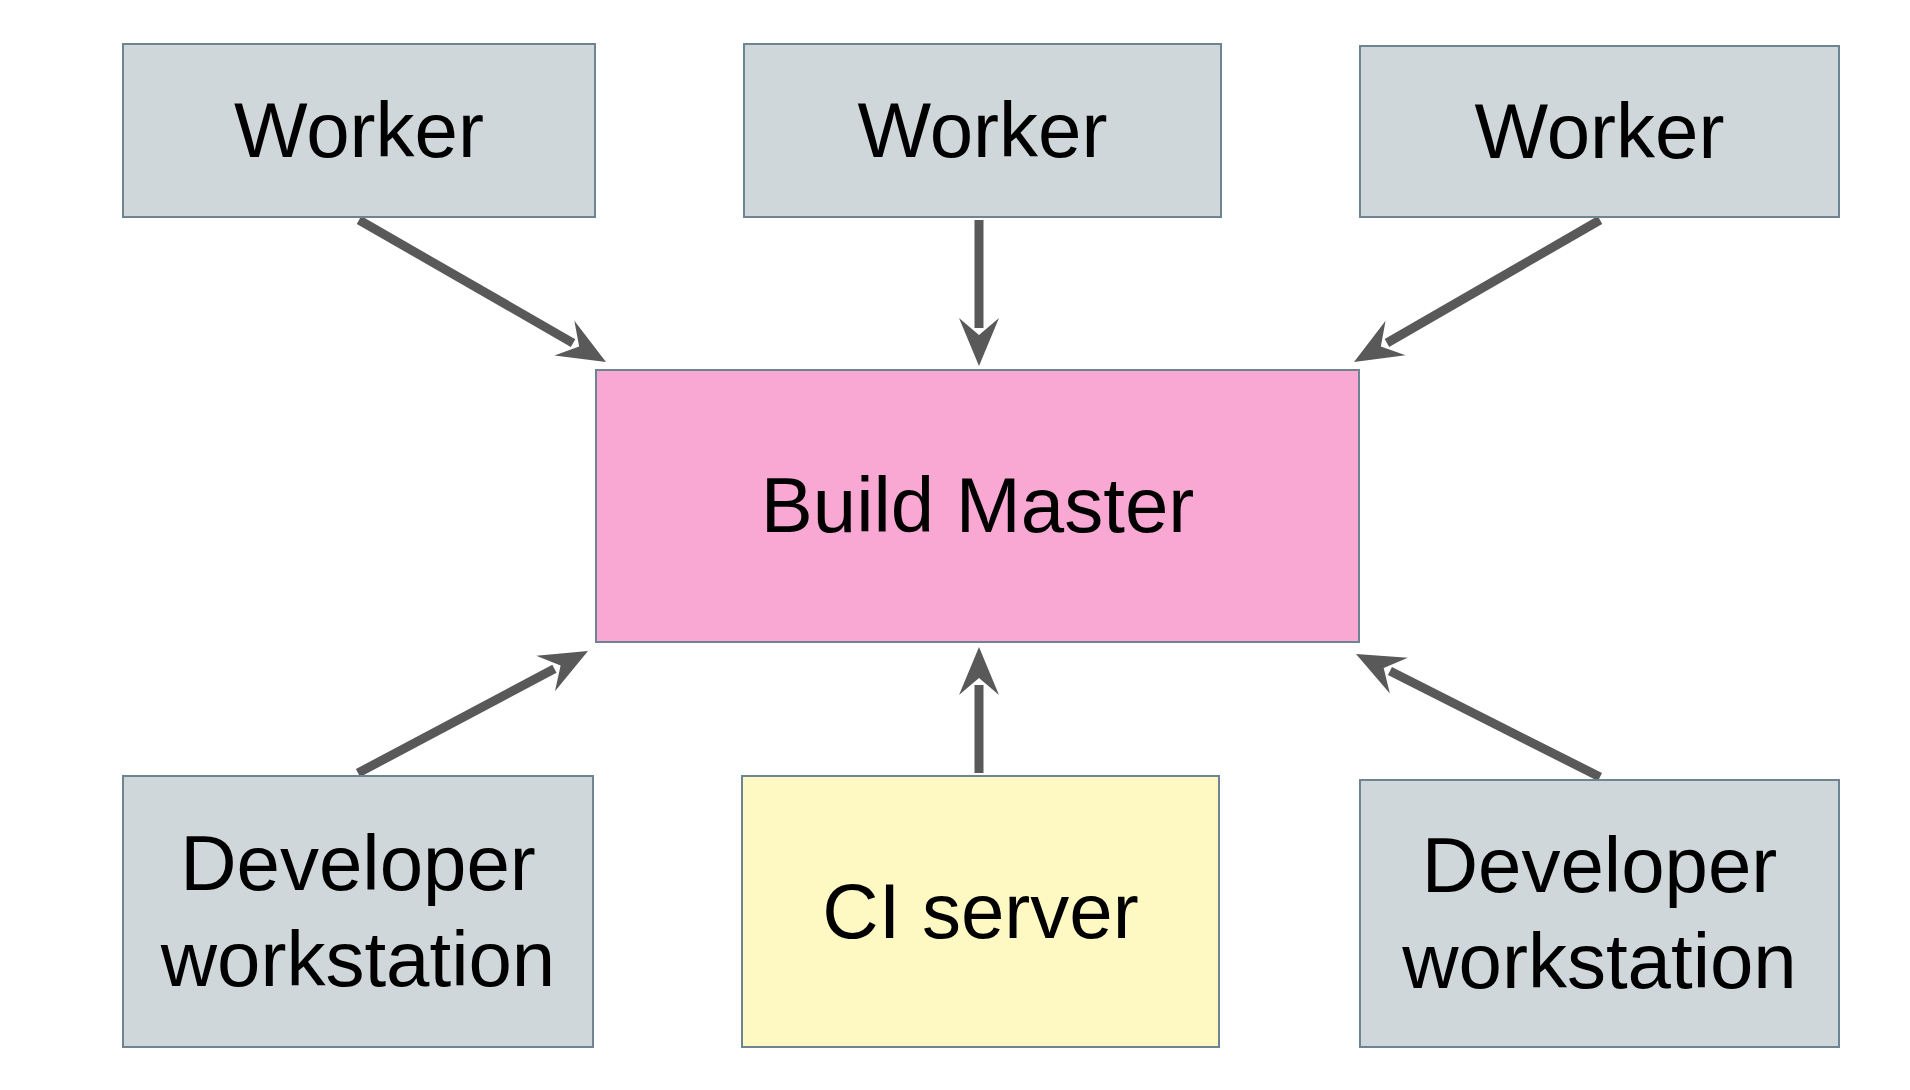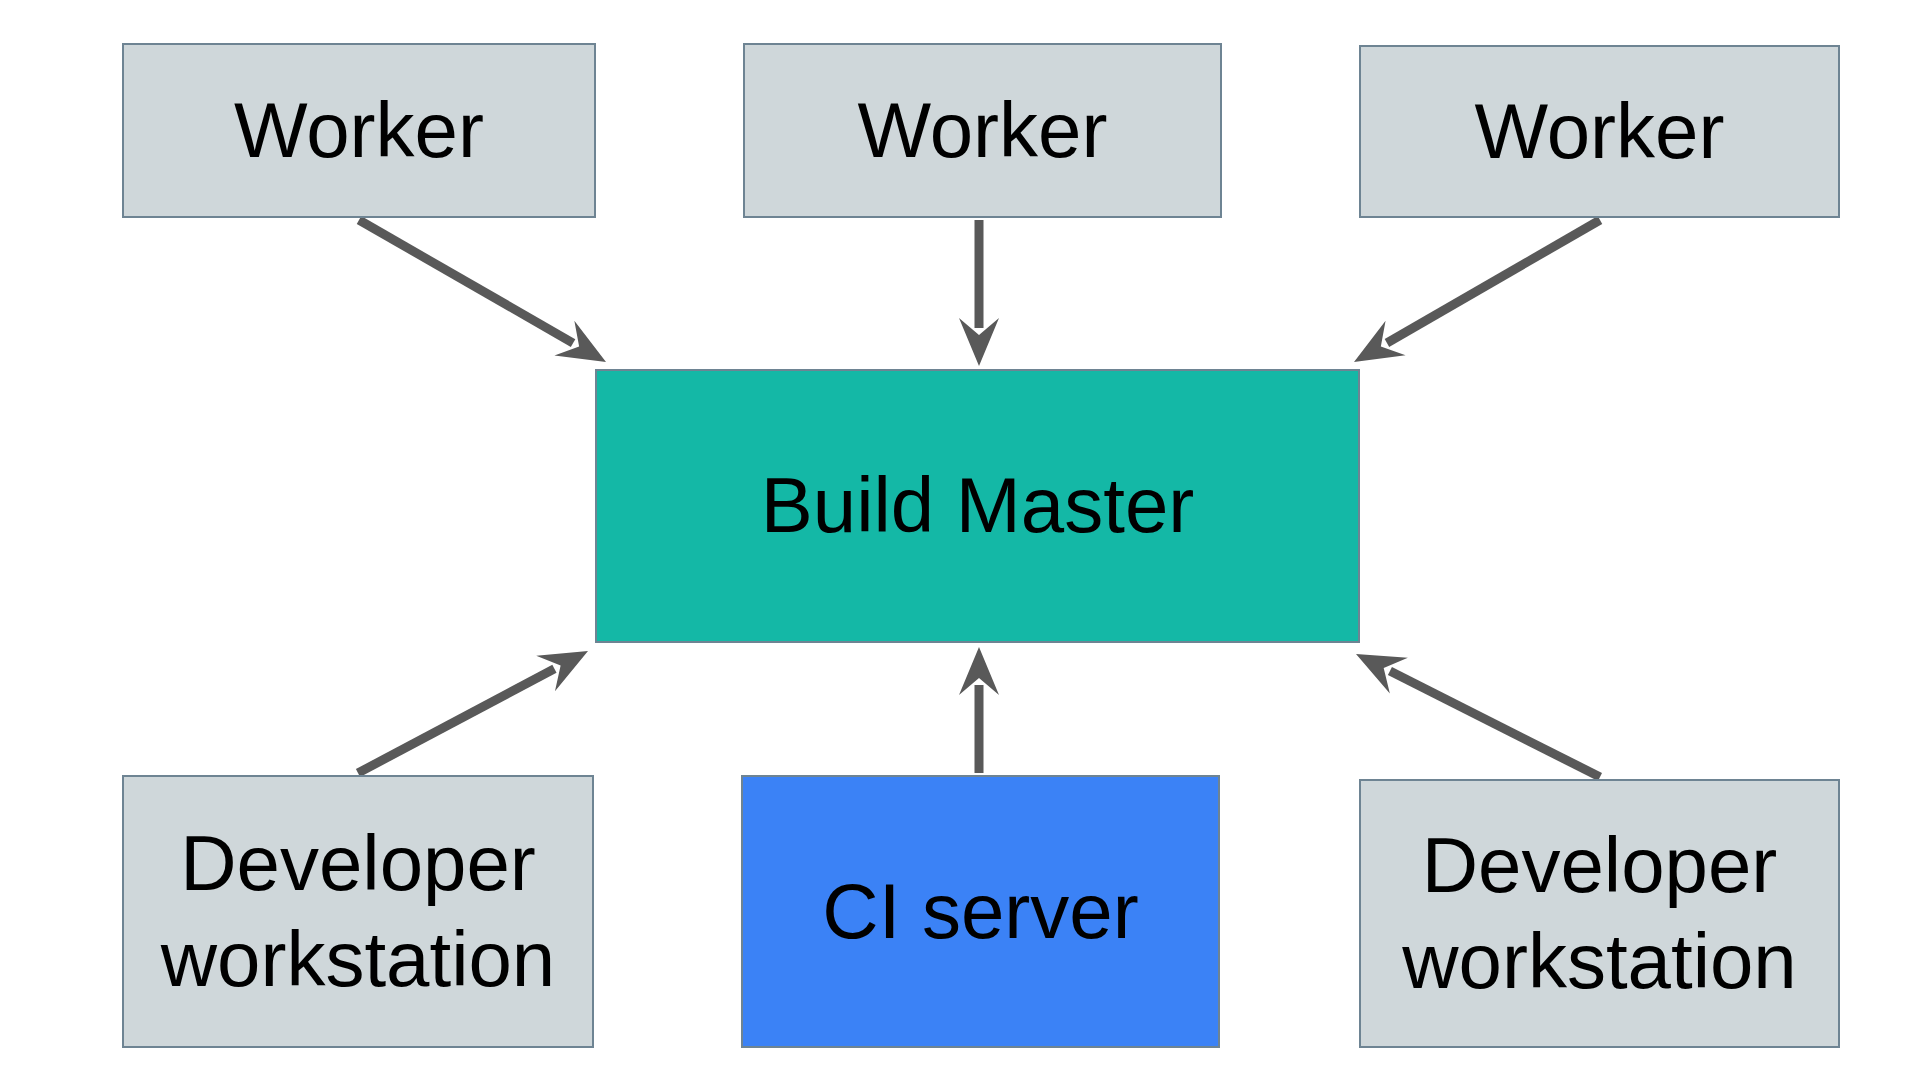--- a/index.html
+++ b/index.html
@@ -60,25 +60,25 @@
 
 <div class="node" style="left: 122px; top: 43px; width: 474px; height: 175px; background: rgb(207, 215, 218); border-color: rgb(110, 132, 147); color: rgb(0, 0, 0);">
       <span class="node-label">Worker</span>
     </div>
     <div class="node" style="left: 743px; top: 43px; width: 479px; height: 175px; background: rgb(207, 215, 218); border-color: rgb(110, 132, 147); color: rgb(0, 0, 0);">
       <span class="node-label">Worker</span>
     </div>
     <div class="node" style="left: 1359px; top: 45px; width: 481px; height: 173px; background: rgb(207, 215, 218); border-color: rgb(110, 132, 147); color: rgb(0, 0, 0);">
       <span class="node-label">Worker</span>
     </div>
-    <div class="node" style="left: 595px; top: 369px; width: 765px; height: 274px; background: #14b8a6; border-color: rgb(110, 132, 147); color: rgb(0, 0, 0);">
+    <div class="node" style="left: 595px; top: 369px; width: 765px; height: 274px; background: #f9a8d4; border-color: rgb(110, 132, 147); color: rgb(0, 0, 0);">
       <span class="node-label">Build Master</span>
     </div>
     <div class="node" style="left: 122px; top: 775px; width: 472px; height: 273px; background: rgb(207, 215, 218); border-color: rgb(110, 132, 147); color: rgb(0, 0, 0);">
       <span class="node-label">Developer workstation</span>
     </div>
-    <div class="node" style="left: 741px; top: 775px; width: 479px; height: 273px; background: #3b82f6; border-color: rgb(110, 132, 147); color: rgb(0, 0, 0); align-items: center;">
+    <div class="node" style="left: 741px; top: 775px; width: 479px; height: 273px; background: #fef9c3; border-color: rgb(110, 132, 147); color: rgb(0, 0, 0); align-items: center;">
       <span class="node-label">CI server</span>
     </div>
     <div class="node" style="left: 1359px; top: 779px; width: 481px; height: 269px; background: rgb(207, 215, 218); border-color: rgb(110, 132, 147); color: rgb(0, 0, 0);">
       <span class="node-label">Developer workstation</span>
     </div>
   </div>
 
 </body></html>

